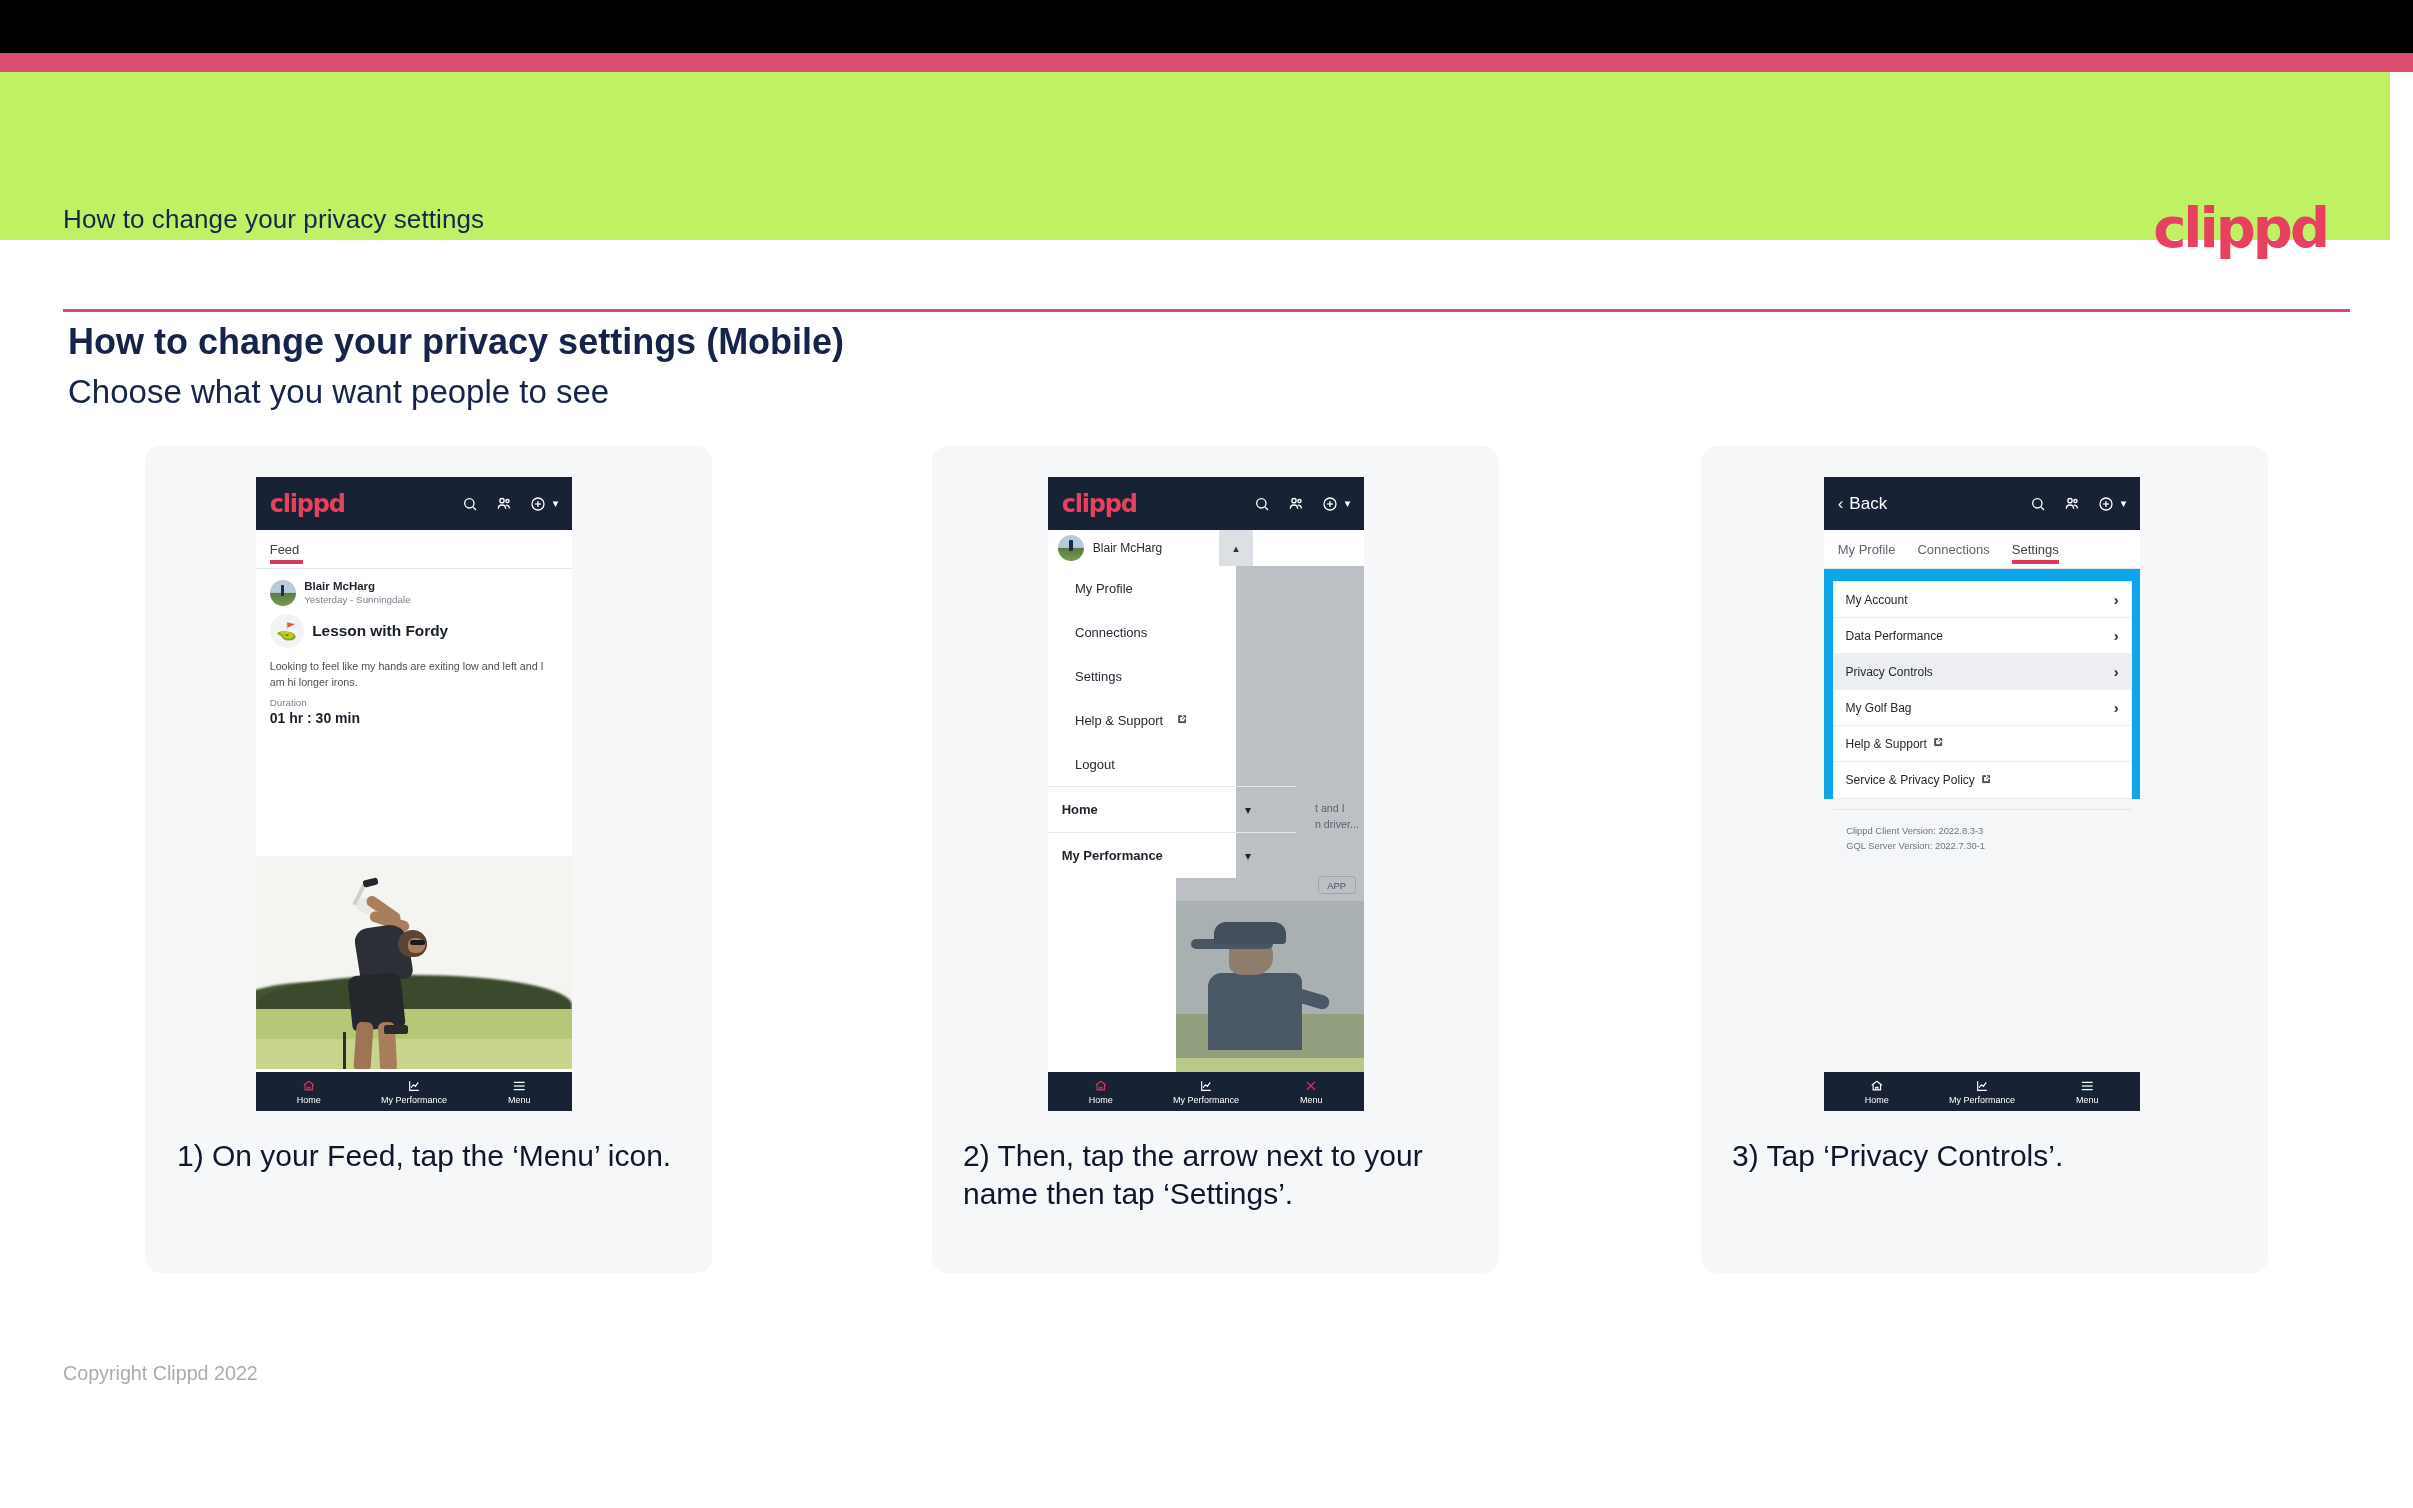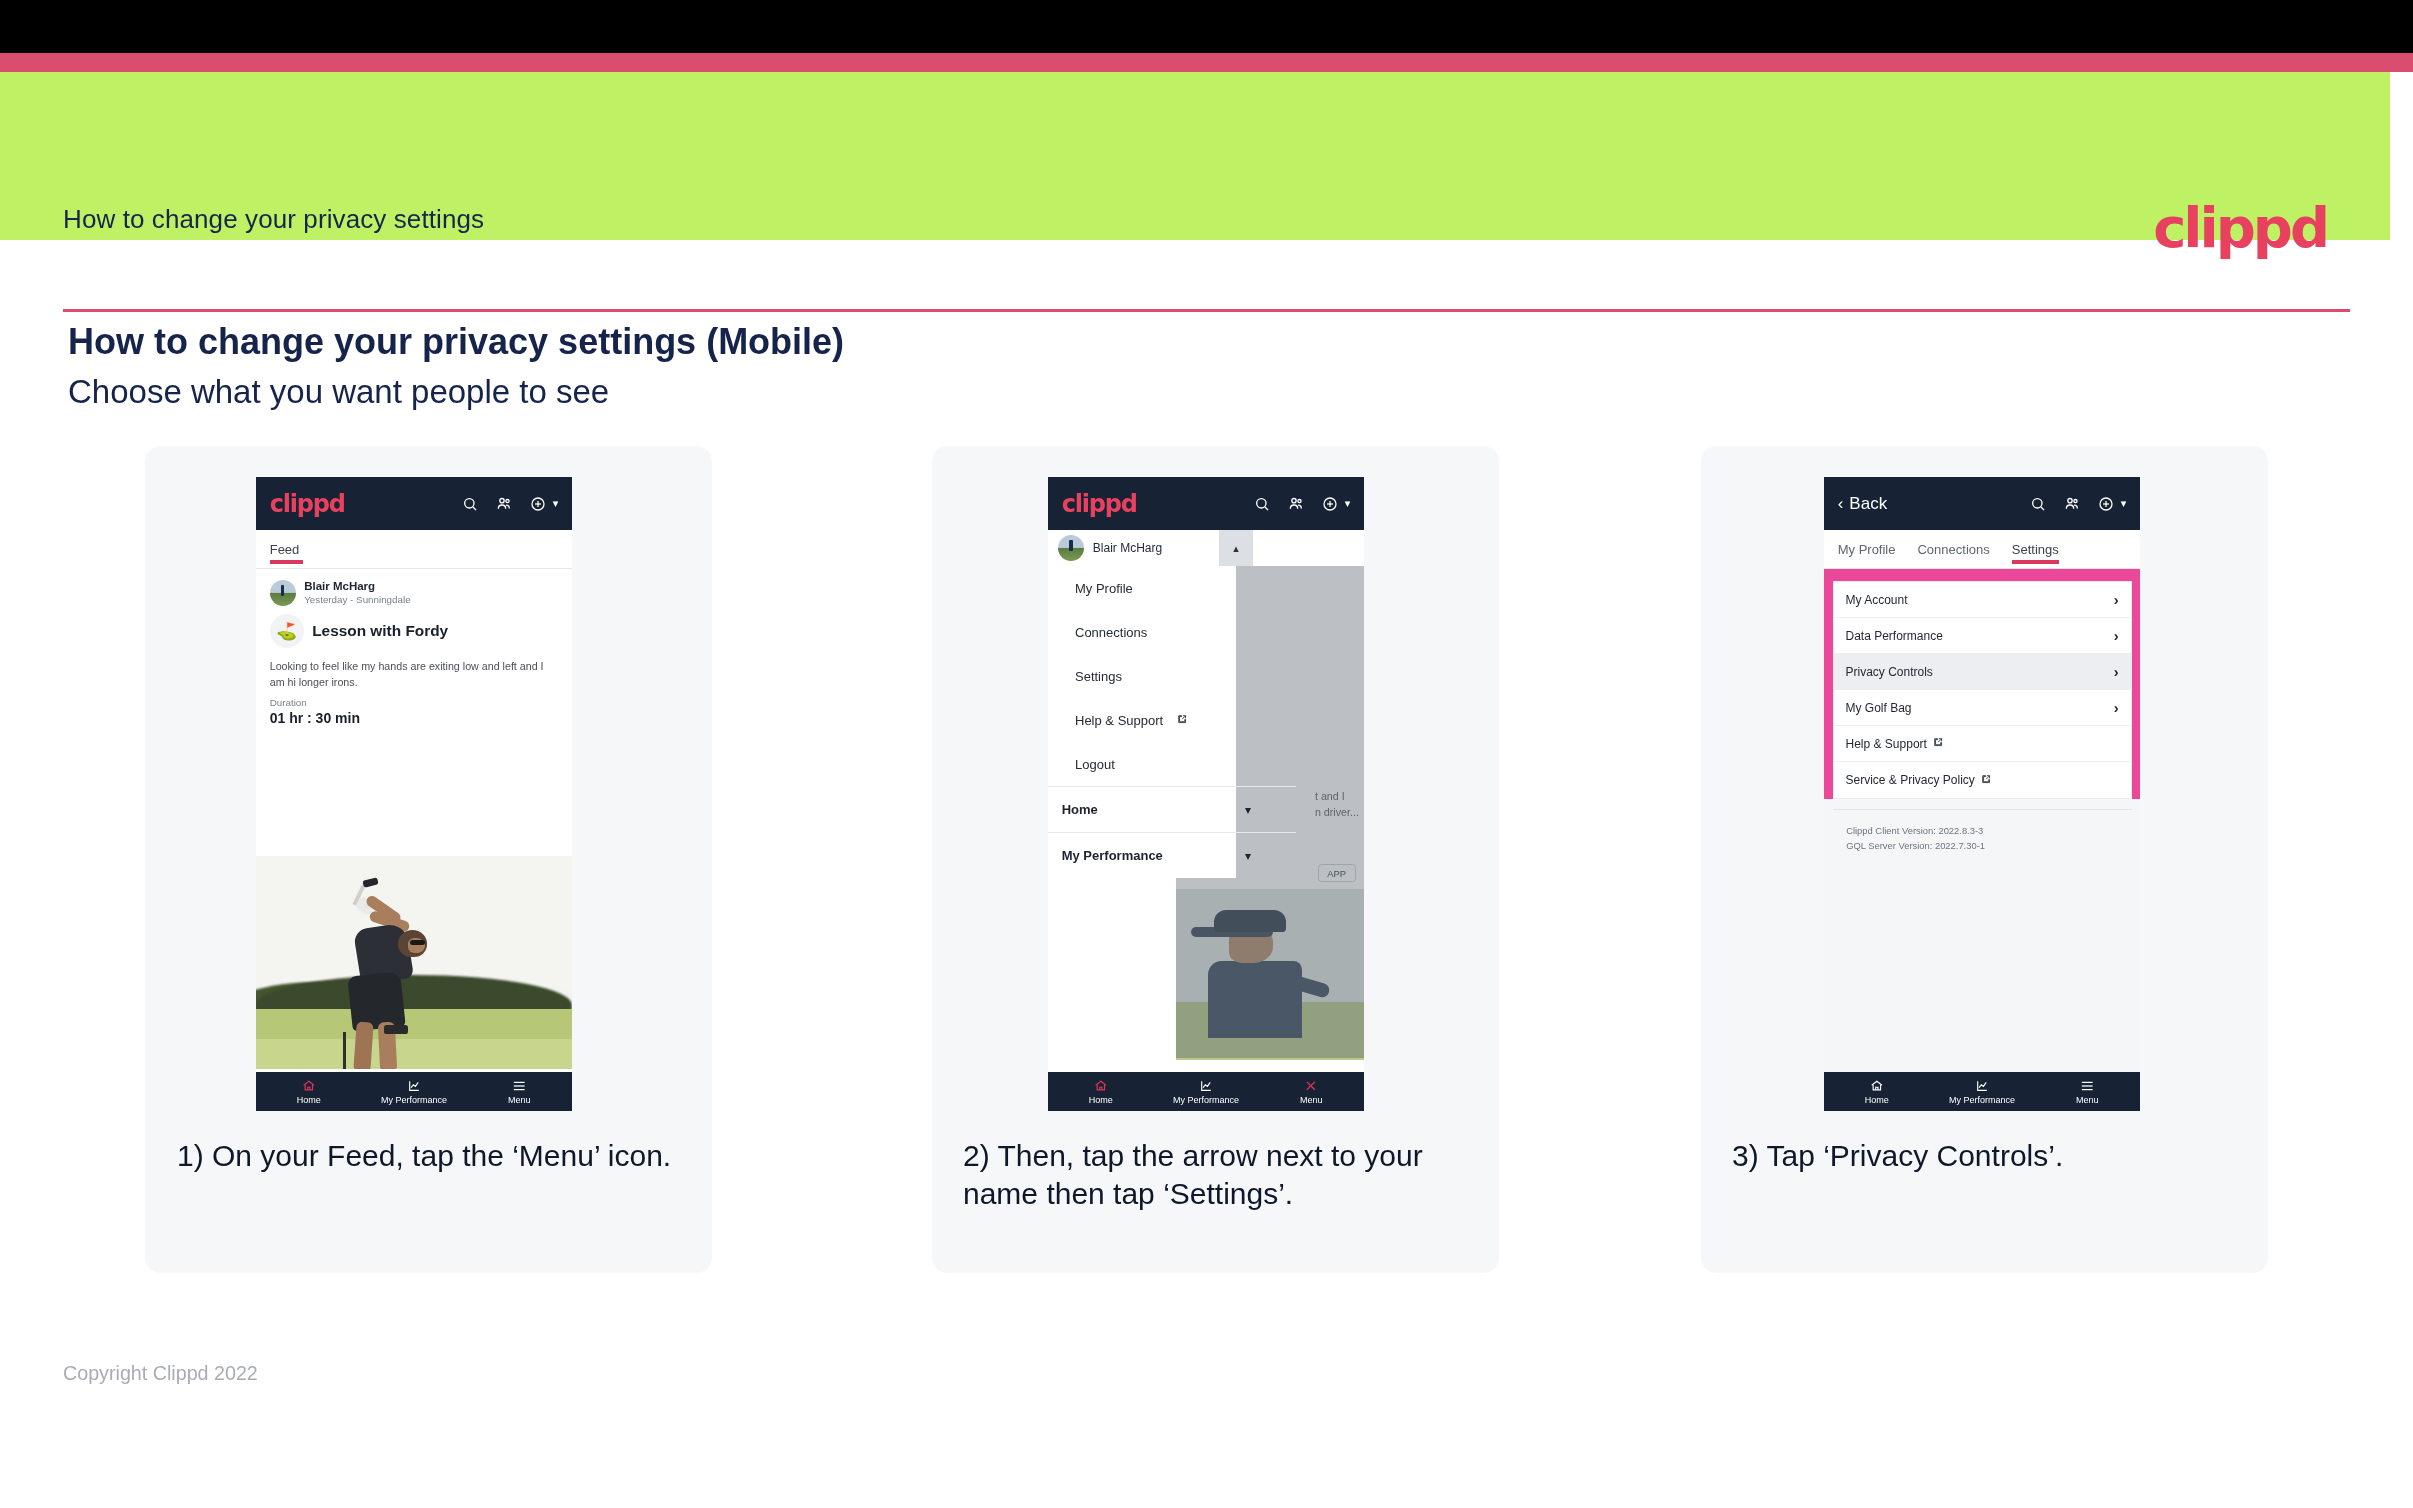--- a/index.html
+++ b/index.html
@@ -115,21 +115,21 @@
   .g-glove{position:absolute;left:19px;top:17px;width:17px;height:13.7px;background:#e9e9e7;border-radius:5.1px;transform:rotate(28deg);}
   .g-club{position:absolute;left:19px;top:1.7px;width:4.3px;height:22px;background:#cfcfcb;transform:rotate(26deg);}
   .g-head2{position:absolute;left:25px;top:-3.4px;width:15.4px;height:6.8px;background:#23262b;border-radius:2.6px;transform:rotate(-14deg);}
   .g-shorts{position:absolute;left:12px;top:92px;width:53px;height:55px;background:#24272c;border-radius:8.5px 12px 5.1px 5.1px;transform:rotate(-6deg);}
   .g-leg1{position:absolute;left:17px;top:140px;width:17px;height:50px;background:#9e7454;border-radius:6px;transform:rotate(4deg);}
   .g-leg2{position:absolute;left:41px;top:140px;width:17px;height:50px;background:#a97e5c;border-radius:6px;transform:rotate(-3deg);}
   .g-post{position:absolute;left:5.1px;top:150px;width:2.6px;height:43px;background:#2e2e2e;}
   .g-bag{position:absolute;left:128px;top:169px;width:24px;height:9.4px;background:#2a2a2a;border-radius:2.6px;}
 
   
-  .dim-layer { position:absolute; left:128px; top:55px; width:188px; height:528px; background:#ffffff; overflow:hidden; }
+  .dim-layer { position:absolute; left:128px; top:67px; width:188px; height:528px; background:#ffffff; overflow:hidden; }
   .dim-text { position:absolute; right:5.1px; top:256px; text-align:left; font-size:10.7px; color:#5b6068; line-height:1.5; }
   .dim-chip { position:absolute; right:8.5px; top:332px; border:0.9px solid #c7d3d3; border-radius:3.4px; padding:2.6px 8.5px; font-size:9.4px; color:#32414a; background:#fff; }
   .dim-photo { position:absolute; left:0; right:0; bottom:0; height:171px; overflow:hidden; background:#eef0ee; }
   .dp-sky{position:absolute;inset:0;background:#dfe3e0;}
   .dp-grass{position:absolute;left:0;bottom:0;width:100%;height:34%;background:#b9c98a;}
   .dp-hat{position:absolute;left:38px;top:20.5px;width:72px;height:22px;background:#2f3b4a;border-radius:12px 12px 3.4px 3.4px;}
   .dp-brim{position:absolute;left:15.4px;top:38px;width:82px;height:10.3px;background:#3a4757;border-radius:6.8px;}
   .dp-face{position:absolute;left:53px;top:38px;width:44px;height:36px;background:#b08a68;border-radius:0 40% 45% 30%;}
   .dp-body{position:absolute;left:32px;top:72px;width:94px;height:77px;background:#3c4a5e;border-radius:13.7px 8.5px 0 0;}
   .dp-arm{position:absolute;left:103px;top:89px;width:51px;height:13.7px;background:#3c4a5e;border-radius:6.8px;transform:rotate(16deg);}
@@ -146,21 +146,21 @@
   .drawer-caret {
     position:absolute; left:171px; top:0; width:34px; height:36px;
     background:#dcdfe3; display:flex; align-items:center; justify-content:center;
     color:#2b3340; font-size:11px;
   }
   .drawer-item { height:44px; display:flex; align-items:center; padding:0 0 0 27px; font-size:13px; color:#252c35; gap:7.7px;}
   .drawer-sec { height:46px; display:flex; align-items:center; padding:0 13.7px; font-size:13px; font-weight:bold; color:#1c232c; border-top:0.9px solid #e6e8ea; position:relative; width:248px;}
   .drawer-sec .sec-caret { position:absolute; left:197px; color:#1c232c; font-size:12px; font-weight:normal; }
 
   
-  .set-wrap { padding:12px 8.5px 0 8.5px; background:#ec4899; }
+  .set-wrap { padding:12px 8.5px 0 8.5px; background:#0ea5e9; }
   .set-card { background:#fff; border:0.9px solid #e9ebee; }
   .set-row { height:36px; display:flex; align-items:center; padding:0 12px; font-size:12px; color:#232a33; border-bottom:0.9px solid #eceef1; position:relative;}
   .set-row:last-child { border-bottom:none; }
   .set-row.sel { background:#eceef1; }
   .set-row .chev { margin-left:auto; font-size:14.5px; color:#232a33; font-weight:bold; }
   .ext { margin-left:6px; font-size:11px; }
   .ver { padding:13.7px 13.7px 0 13.7px; font-size:9.4px; color:#6d757e; line-height:1.55; border-top:0.9px solid #e3e6e9; margin:10.3px 8.5px 0 8.5px;}
 
   
   .bnav { position:absolute; left:0; bottom:0; width:100%; height:39px; background:#172334; display:flex; align-items:center; }

